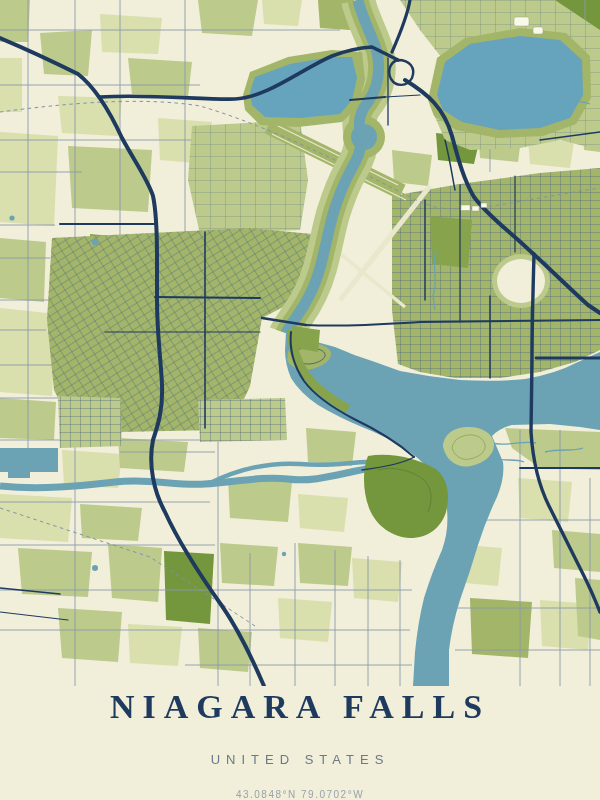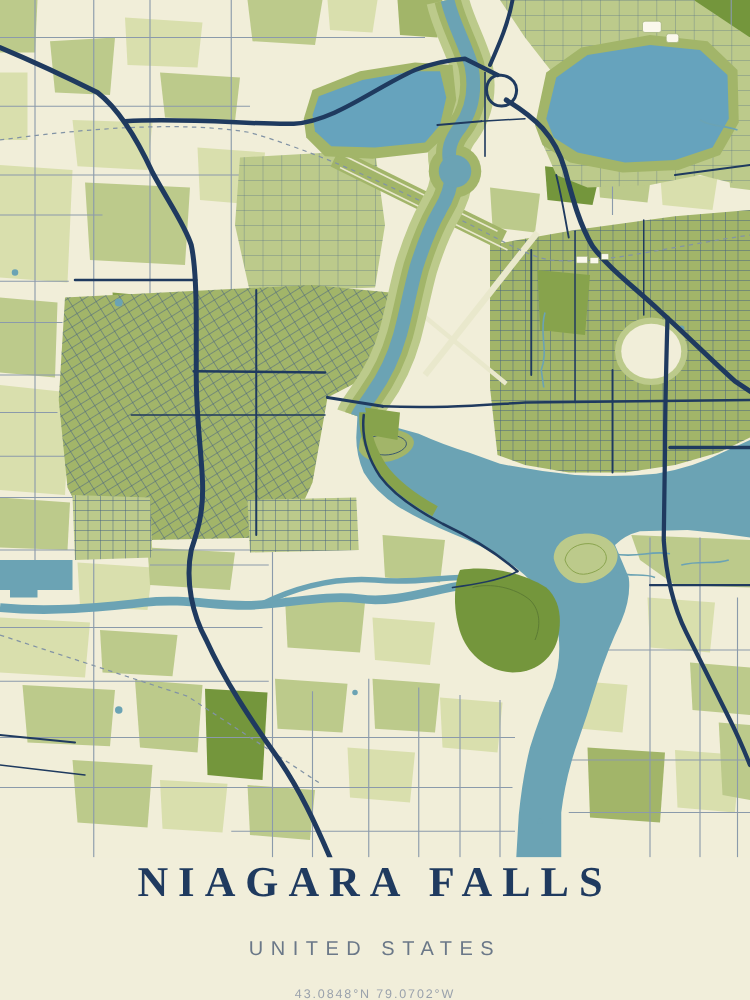--- a/index.html
+++ b/index.html
@@ -11,21 +11,21 @@
   }
   html,body{margin:0;padding:0;}
   body{font-family:"Liberation Sans",sans-serif;background:#777;}
   .poster{width:600px;height:800px;position:relative;background:var(--bg);overflow:hidden;margin:0 auto;}
   .map-wrap{position:absolute;top:0;left:0;width:600px;height:686px;}
   svg{display:block;}
   .footer{position:absolute;top:686px;left:0;width:600px;height:114px;background:var(--footer-bg);
           display:flex;flex-direction:column;align-items:center;justify-content:space-between;gap:12px;}
   .title{font-family:"Liberation Serif","DejaVu Serif",serif;font-weight:bold;font-size:34px;
          letter-spacing:8px;color:var(--title);margin:2px 0 0 0;white-space:nowrap;}
-  .subtitle{font-size:16px;letter-spacing:6px;color:var(--subtitle);margin-top:13px;white-space:nowrap;}
+  .subtitle{font-size:13px;letter-spacing:6px;color:var(--subtitle);margin-top:13px;white-space:nowrap;}
   .coords{font-size:10px;letter-spacing:1.5px;color:var(--coords);margin-top:9px;white-space:nowrap;}
   
   .bg{fill:var(--bg);}
   .p1{fill:var(--g1);} .p2{fill:var(--g2);} .p3{fill:var(--g3);} .p4{fill:var(--g4);} .p5{fill:var(--g5);}
   .rural path{stroke:var(--road-minor);stroke-width:.9;fill:none;}
   .rail path{stroke:var(--rail);stroke-width:1;fill:none;stroke-dasharray:3.5 3.5;}
   .wtr{fill:var(--water);} .wres{fill:var(--water-res);}
   .wline{stroke:var(--water);fill:none;}
   .bank2{stroke:var(--g2);fill:none;} .bank3{stroke:var(--g3);fill:none;} .bank4{stroke:var(--g4);fill:none;}
   .mroad{stroke:var(--road-major);fill:none;stroke-linecap:round;stroke-linejoin:round;}

